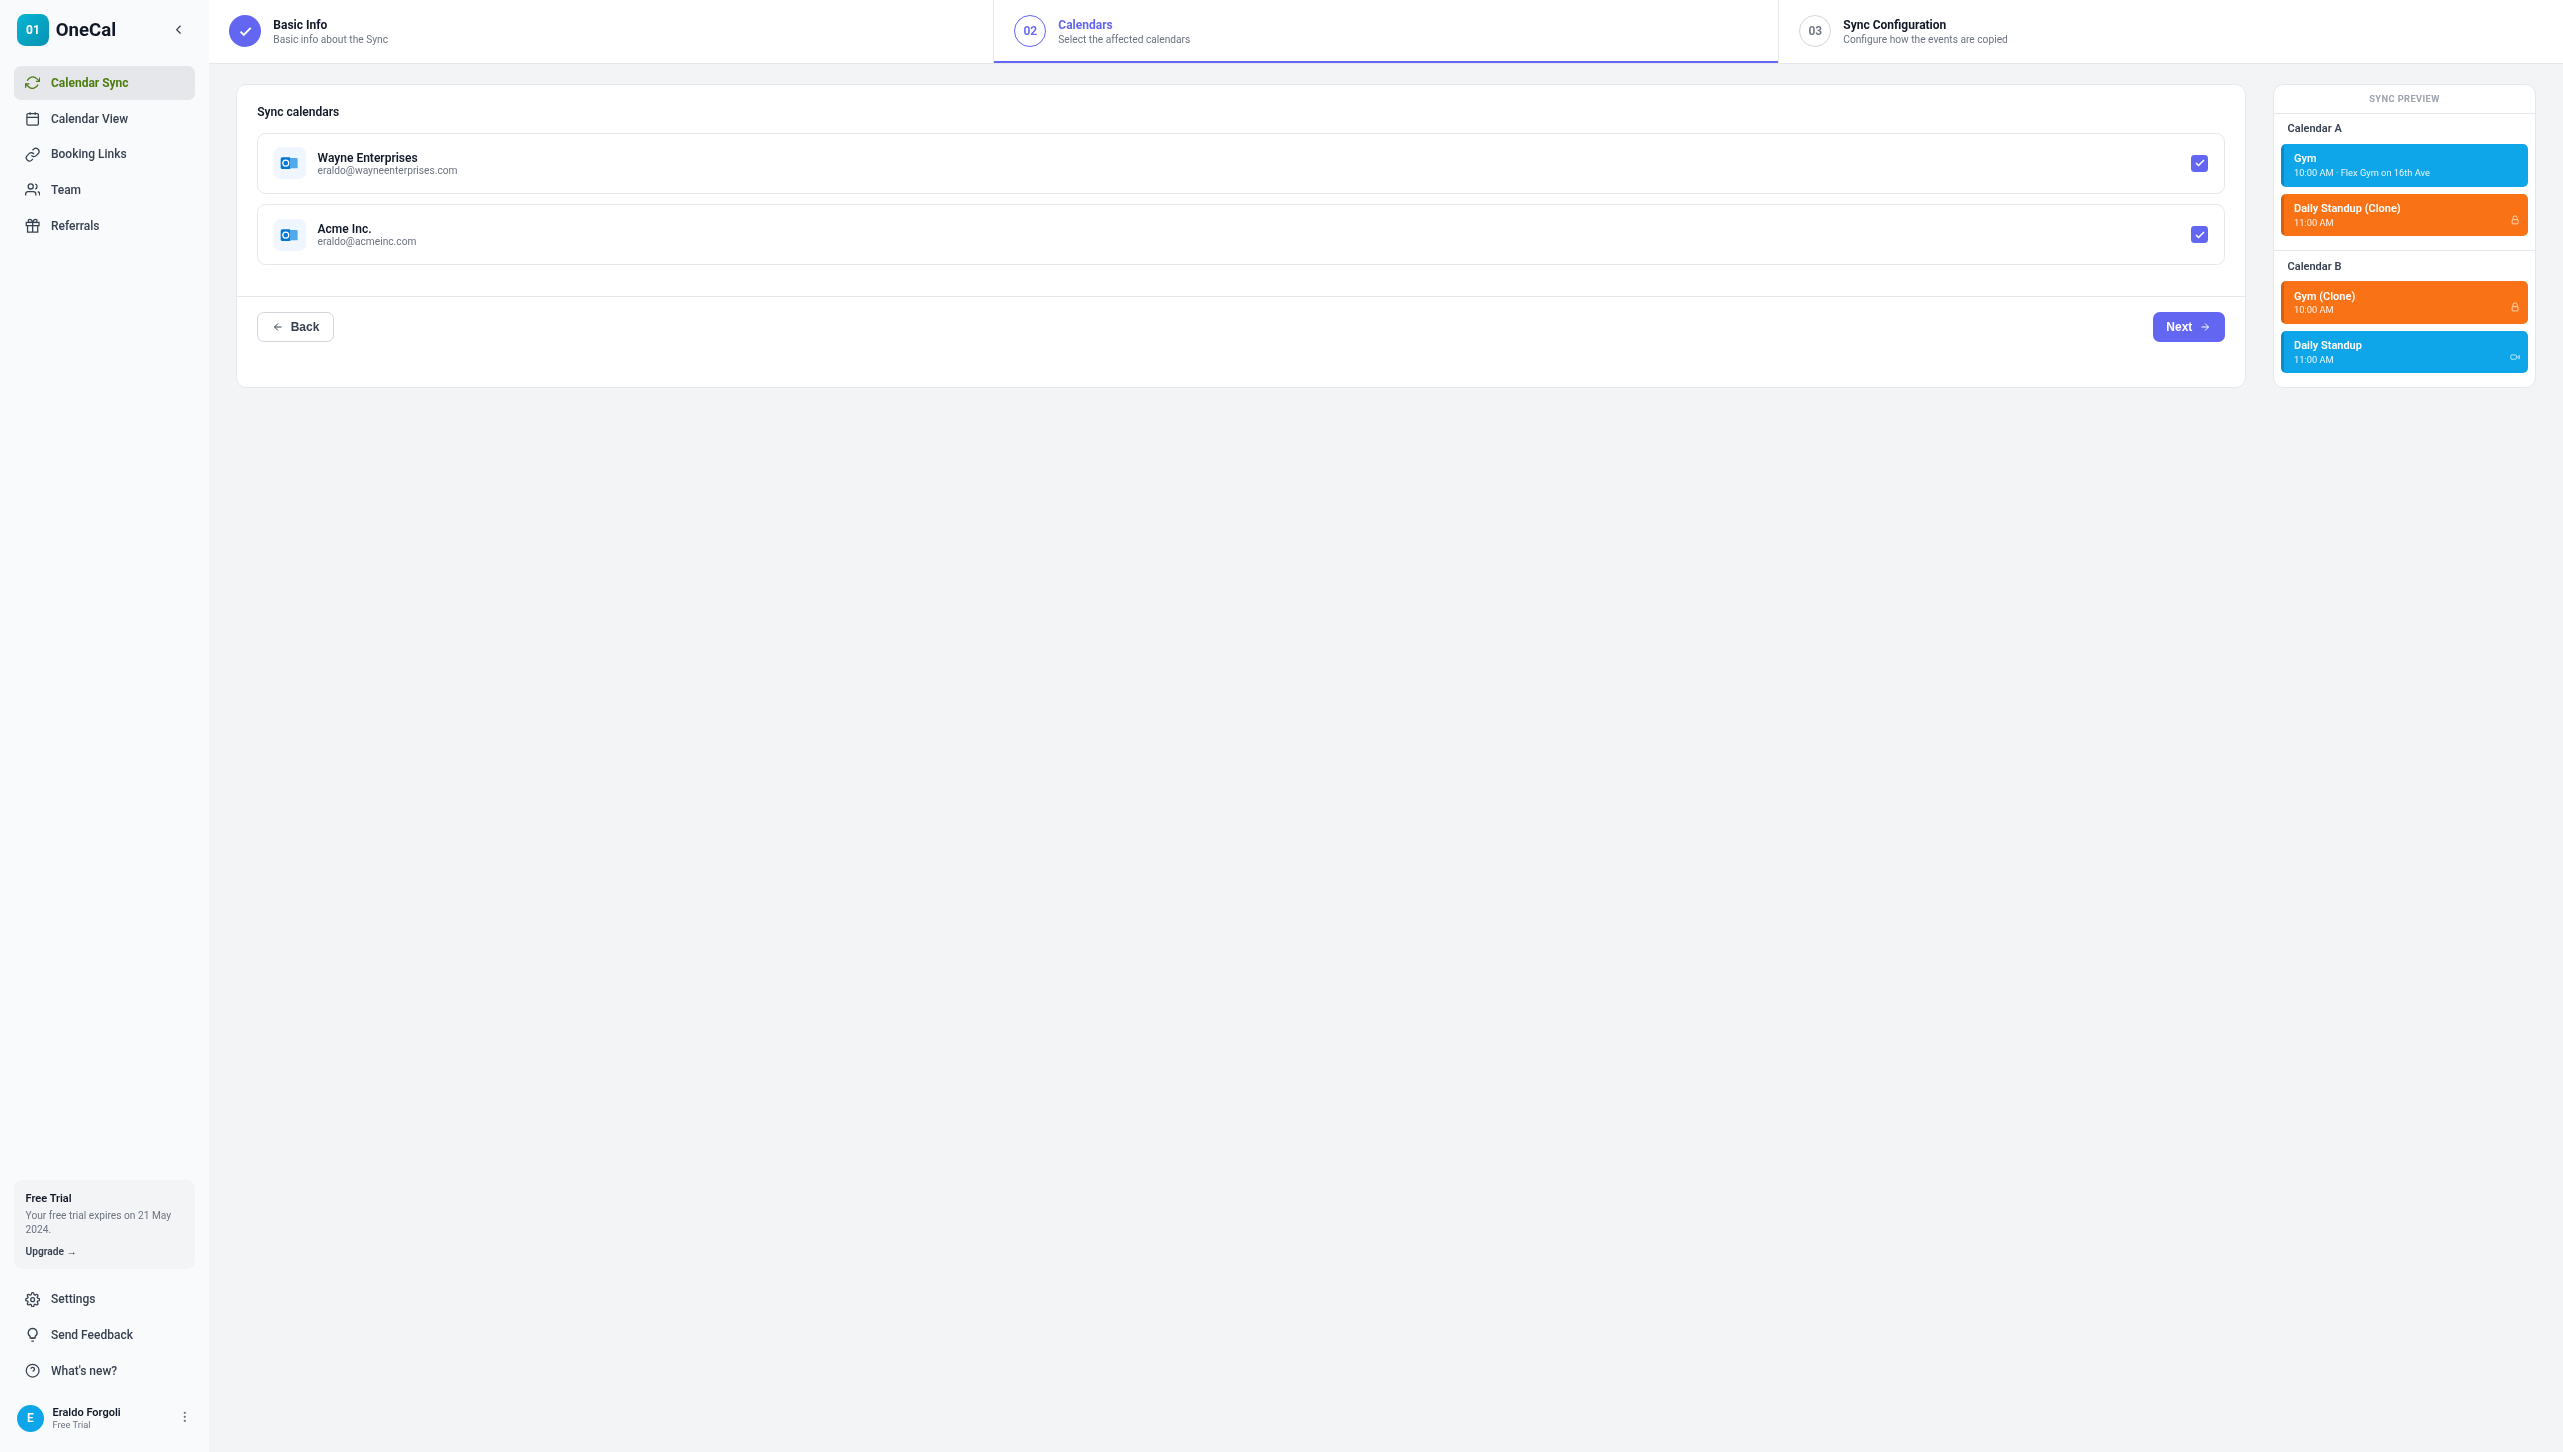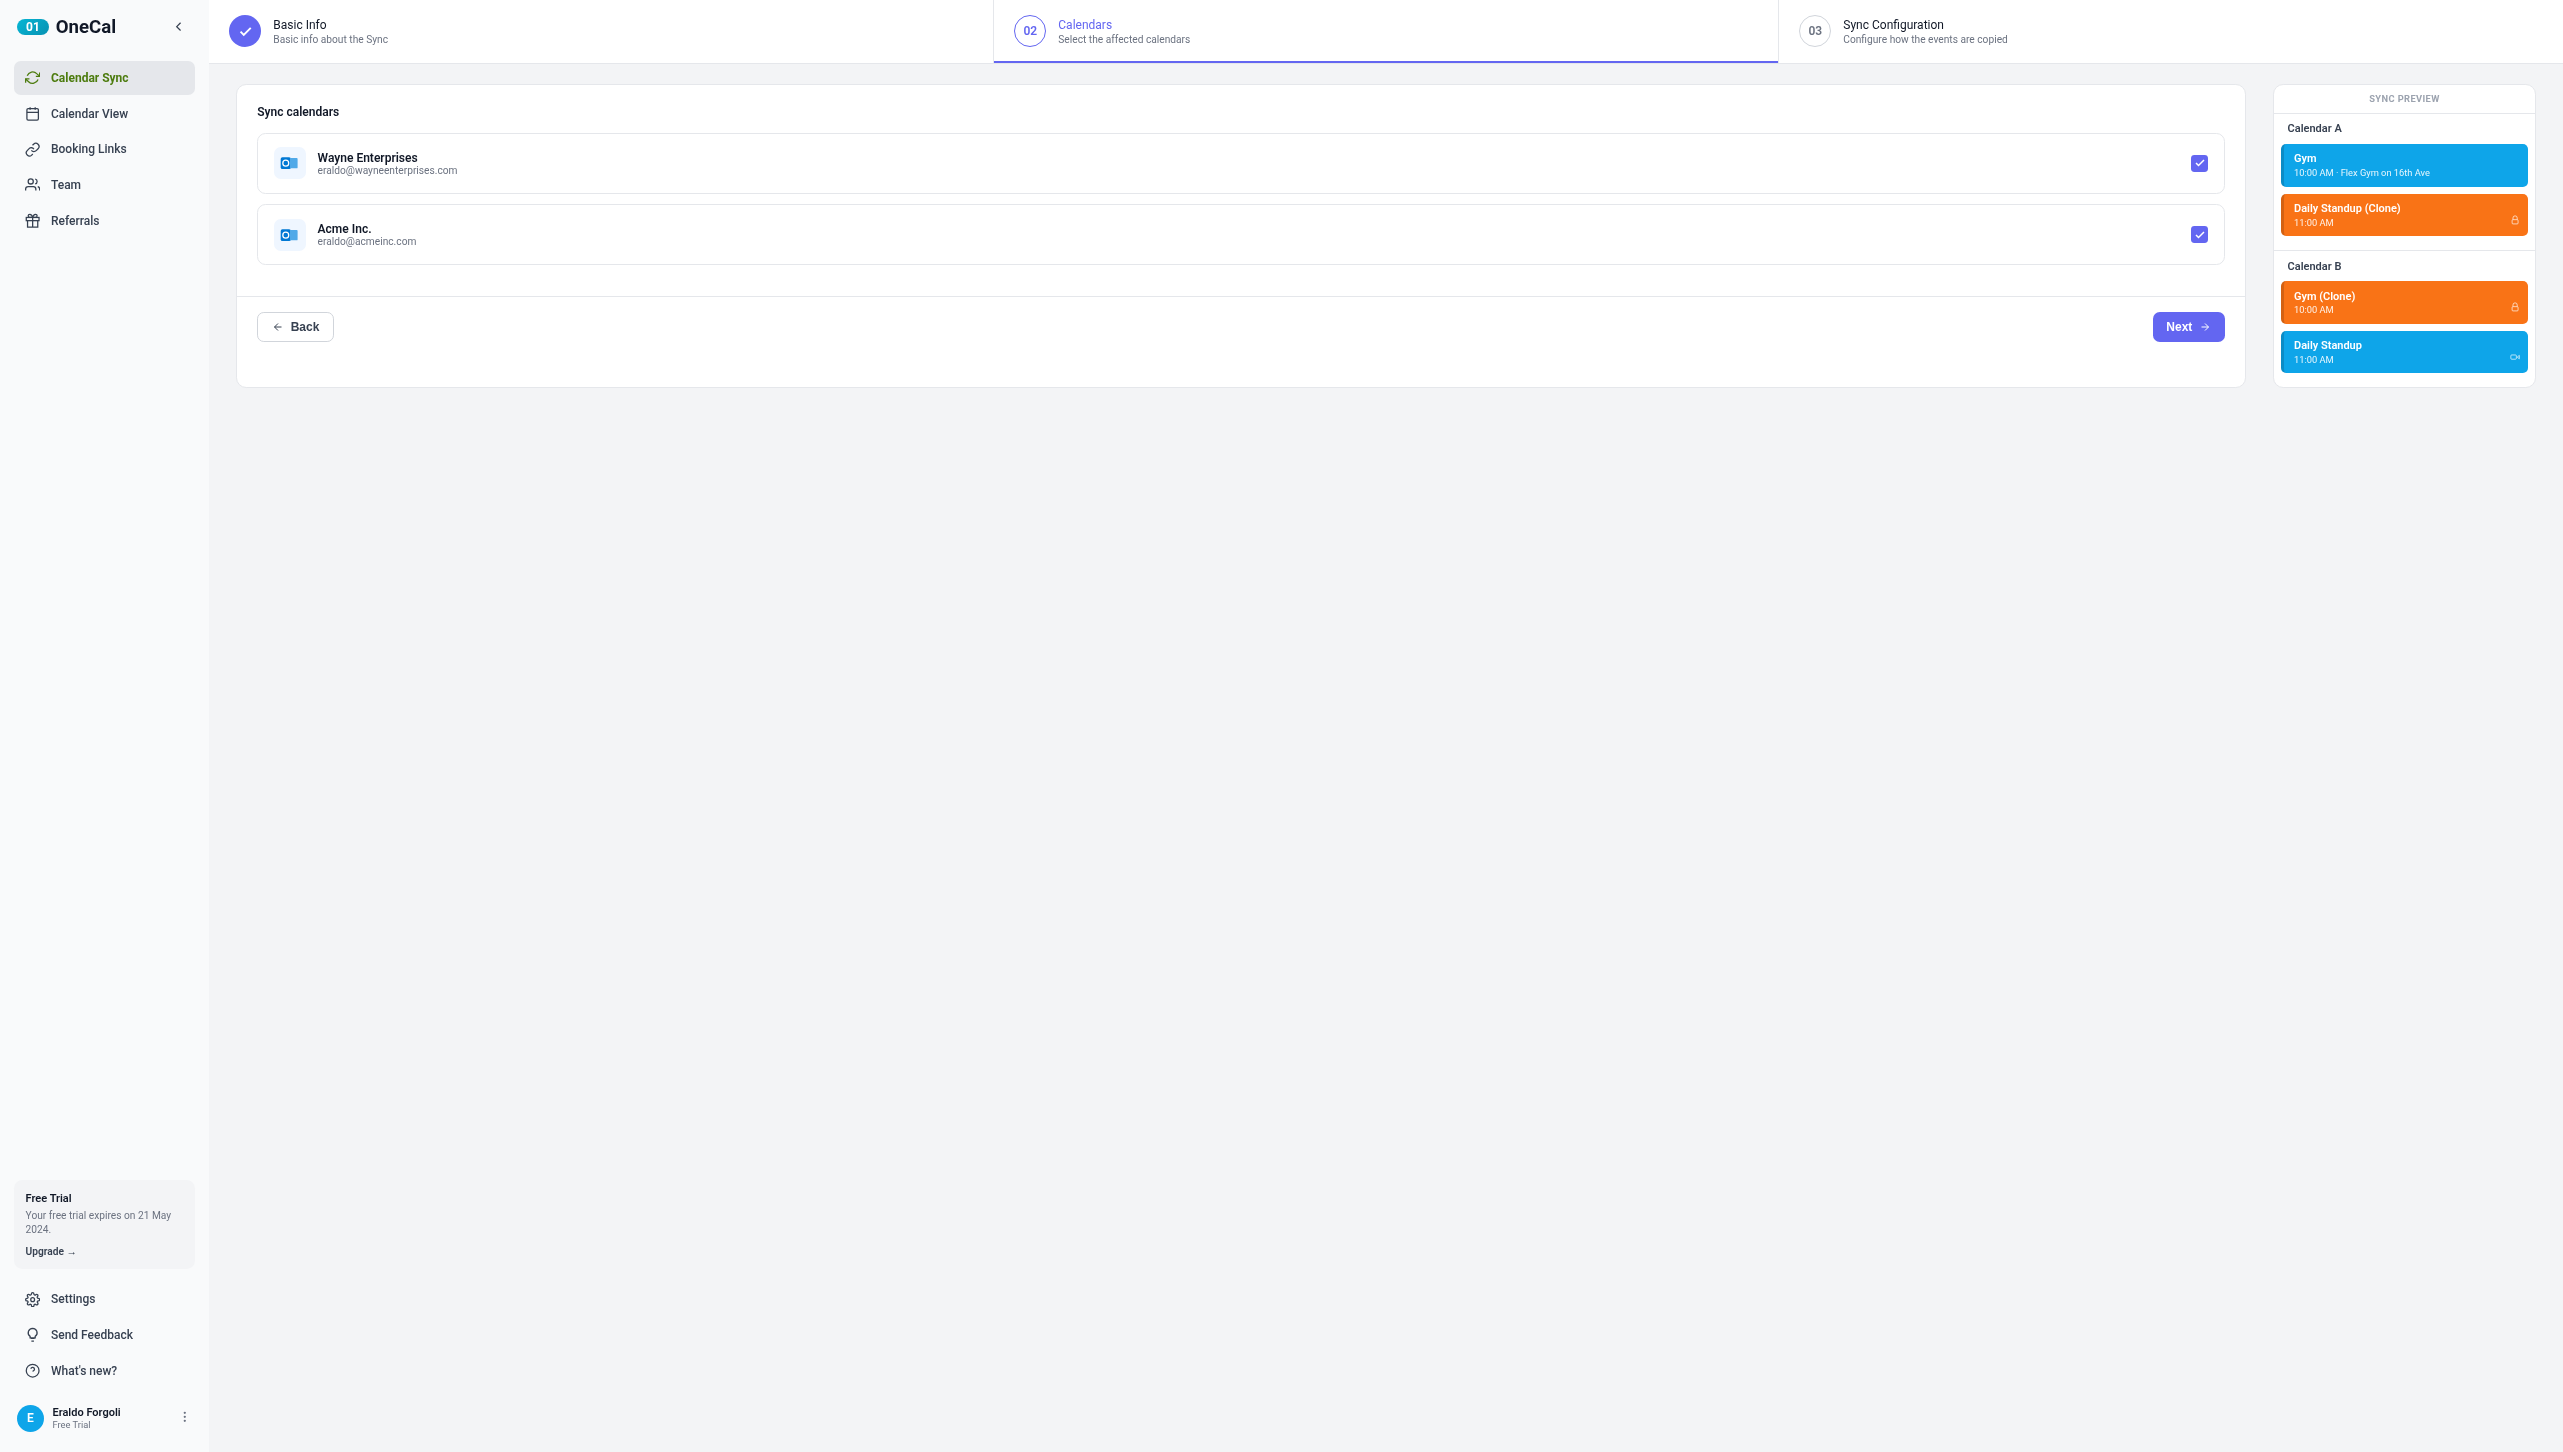--- a/index.html
+++ b/index.html
@@ -4,21 +4,21 @@
   <style>
     * { margin: 0; padding: 0; box-sizing: border-box; }
     body { font-family: -apple-system, BlinkMacSystemFont, 'Segoe UI', Roboto, sans-serif; background: #f9fafb; color: #111827; overflow: hidden; }
     
     .app { display: flex; height: 100vh; }
     
     
     .sidebar { width: 209px; background: #f9fafb; display: flex; flex-direction: column; padding: 13.6px; }
     .sidebar-header { display: flex; align-items: center; justify-content: space-between; margin-bottom: 20.3px; padding: 0 3.4px; }
     .logo { display: flex; align-items: center; gap: 6.8px; }
-    .logo-badge { width: 32px; height: 16px; background: linear-gradient(135deg, #06b6d4, #0891b2); border-radius: 8.5px; display: flex; align-items: center; justify-content: center; color: white; font-weight: 700; font-size: 12px; }
+    .logo-badge { width: 32px; height: 32px; background: linear-gradient(135deg, #06b6d4, #0891b2); border-radius: 8.5px; display: flex; align-items: center; justify-content: center; color: white; font-weight: 700; font-size: 12px; }
     .logo-text { font-size: 18.6px; font-weight: 700; color: #111827; }
     .collapse-btn { width: 27px; height: 27px; display: flex; align-items: center; justify-content: center; cursor: pointer; color: #374151; }
     
     .nav { flex: 1; display: flex; flex-direction: column; gap: 1.7px; }
     .nav-item { display: flex; align-items: center; gap: 10.2px; padding: 8.5px 10.2px; border-radius: 6.8px; cursor: pointer; color: #374151; font-size: 12px; font-weight: 500; }
     .nav-item.active { background: #e5e7eb; color: #4d7c0f; font-weight: 700; }
     .nav-icon { width: 17px; height: 17px; display: flex; align-items: center; justify-content: center; flex-shrink: 0; }
     
     .trial-box { background: #f3f4f6; border-radius: 8.5px; padding: 12px; margin-bottom: 13.6px; }
     .trial-title { font-size: 11px; font-weight: 600; margin-bottom: 3.4px; }
@@ -39,21 +39,21 @@
     
     .stepper { display: flex; background: white; border-bottom: 0.8px solid #e5e7eb; }
     .step { flex: 1; display: flex; align-items: center; gap: 12px; padding: 15.3px 20.3px; border-right: 0.8px solid #e5e7eb; position: relative; }
     .step:last-child { border-right: none; }
     .step.active::after { content: ''; position: absolute; bottom: -0.8px; left: 0; right: 0; height: 2.5px; background: #6366f1; }
     .step-badge { width: 32px; height: 32px; border-radius: 50%; display: flex; align-items: center; justify-content: center; font-size: 12px; font-weight: 600; flex-shrink: 0; }
     .step-badge.done { background: #6366f1; color: white; }
     .step-badge.current { border: 1.7px solid #6366f1; color: #6366f1; }
     .step-badge.future { border: 1.7px solid #d1d5db; color: #6b7280; }
     .step-text { display: flex; flex-direction: column; gap: 1.7px; }
-    .step-title { font-size: 12px; font-weight: 400; }
+    .step-title { font-size: 12px; font-weight: 700; }
     .step-title.active { color: #6366f1; }
     .step-desc { font-size: 10.2px; color: #6b7280; }
     
     .content { display: flex; gap: 27px; padding: 20.3px 27px; }
     
     .panel { background: white; border: 0.8px solid #e5e7eb; border-radius: 10.2px; flex: 1; }
     .panel-header { padding: 17px 20.3px; border-bottom: 0.8px solid #e5e7eb; }
     .panel-title { font-size: 15.3px; font-weight: 700; }
     .panel-body { padding: 20.3px; }
     .section-label { font-size: 12px; font-weight: 600; margin-bottom: 13.6px; }

